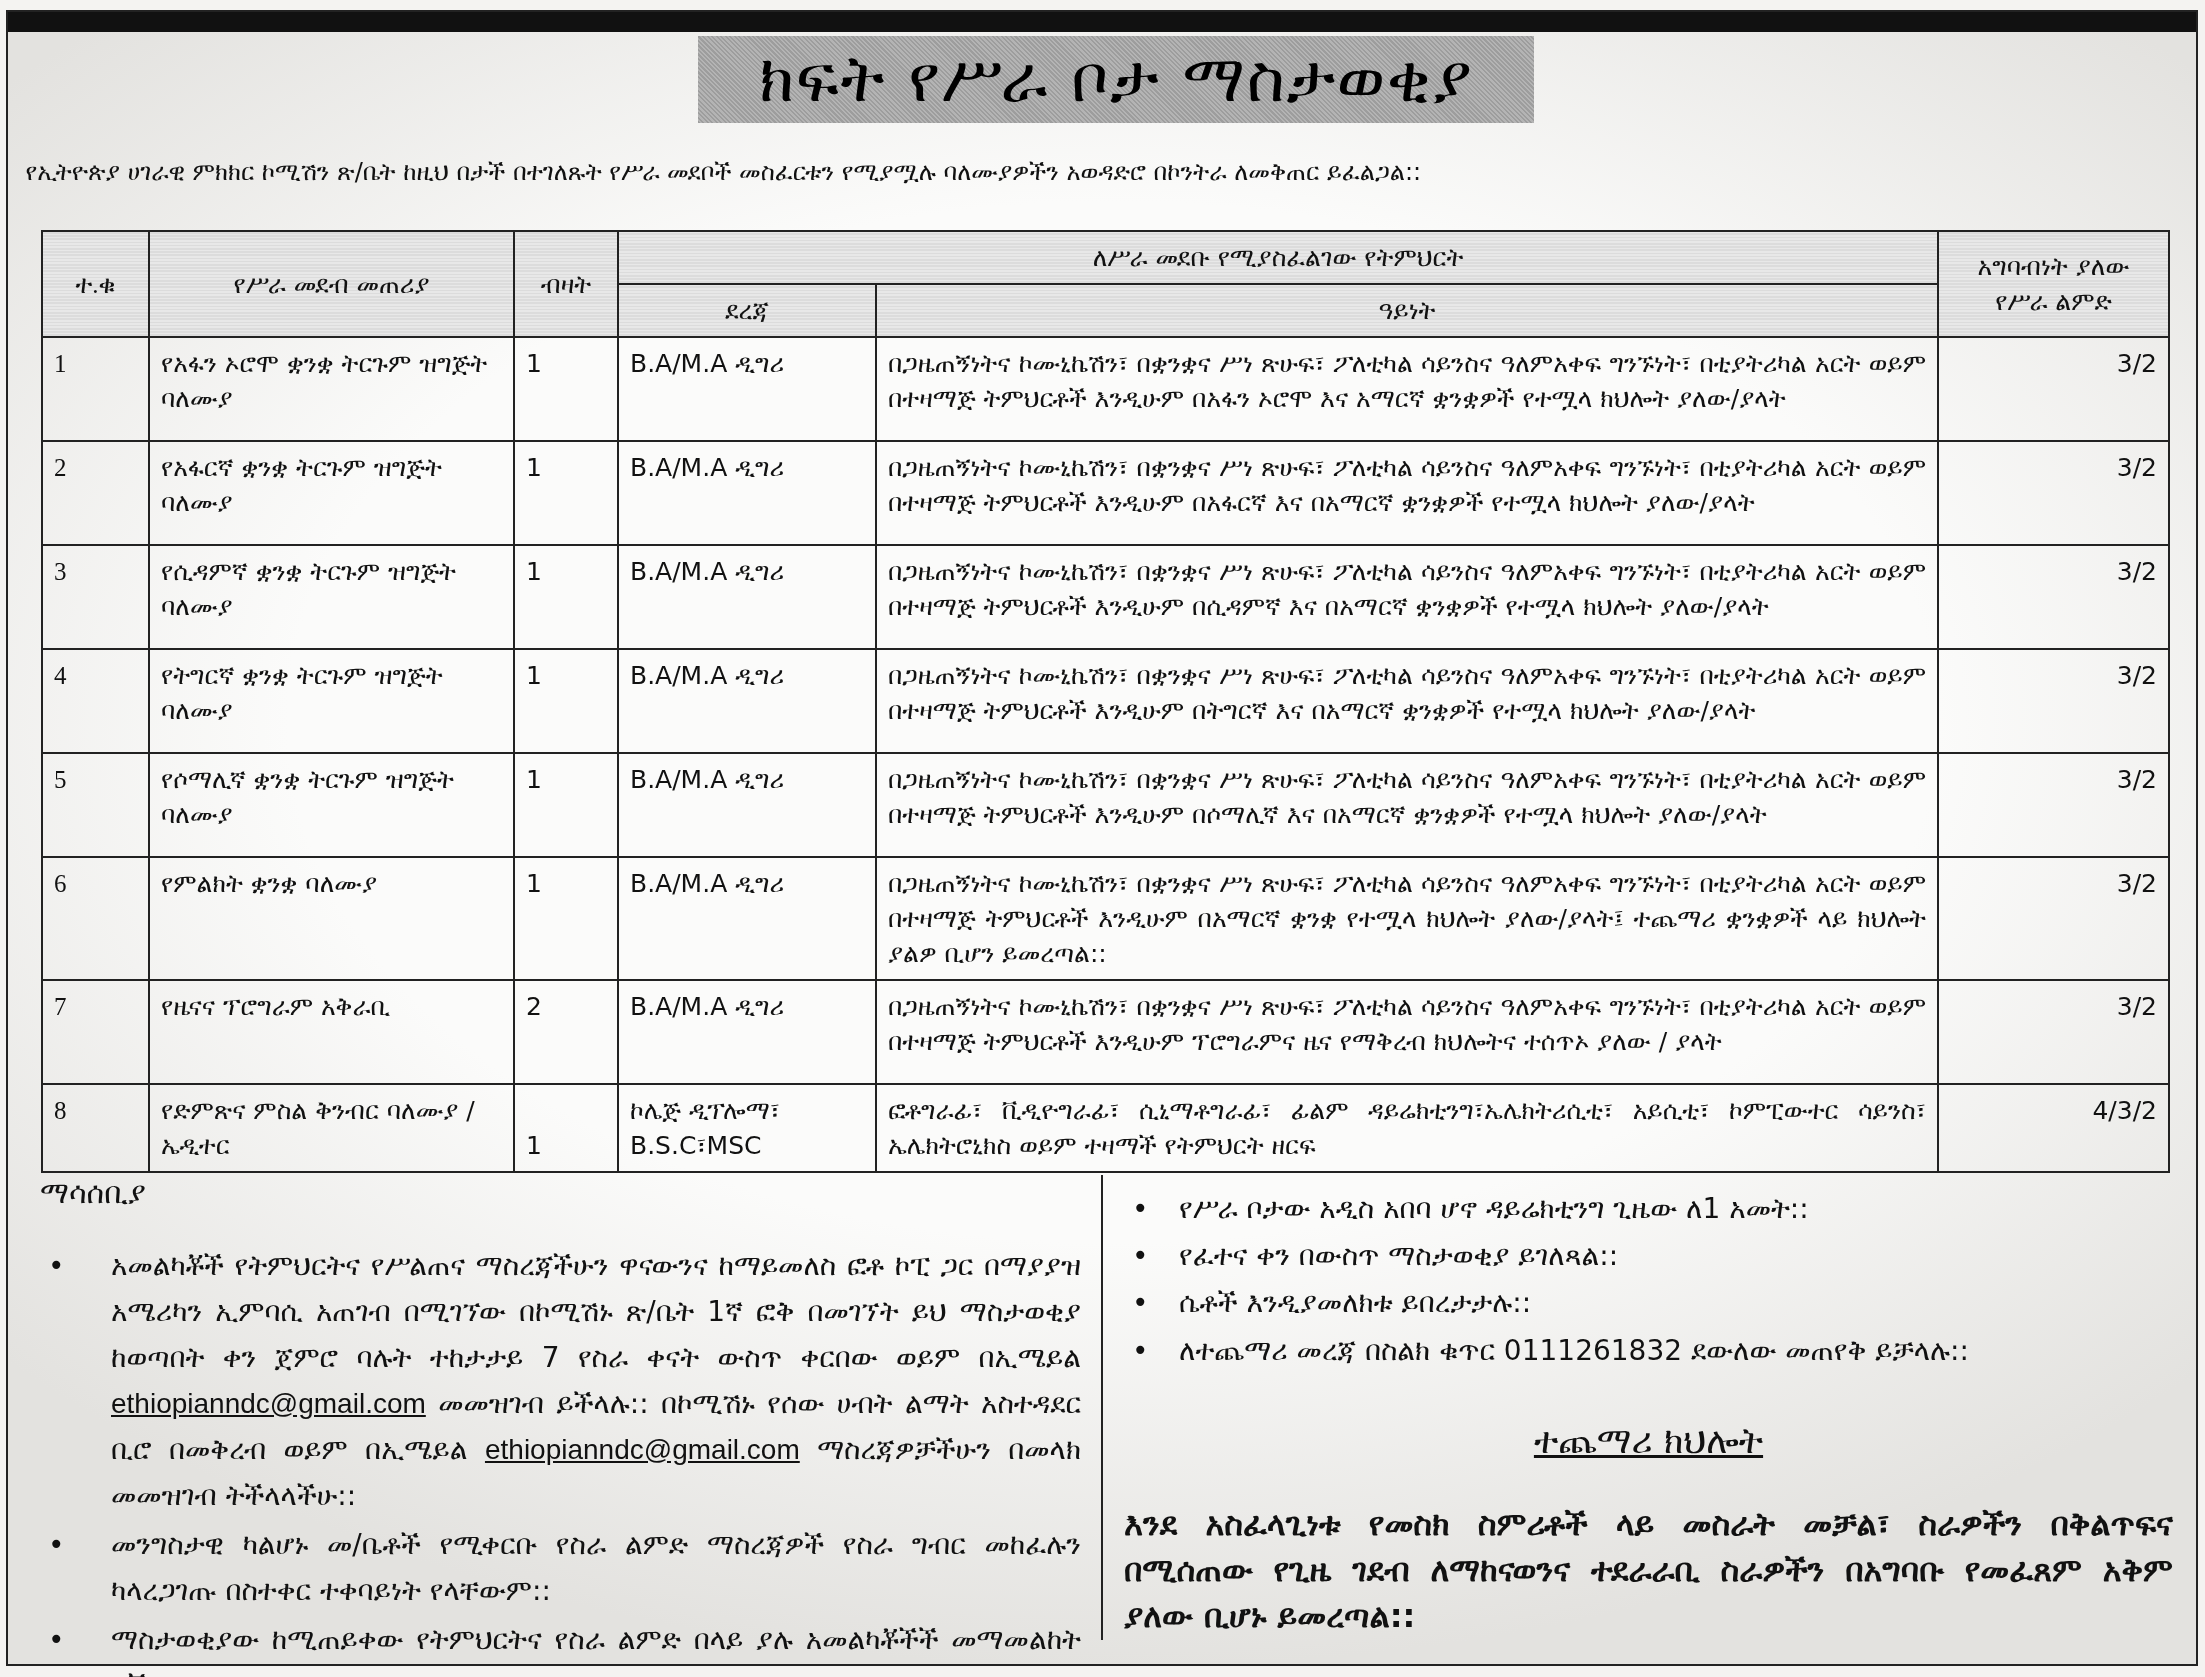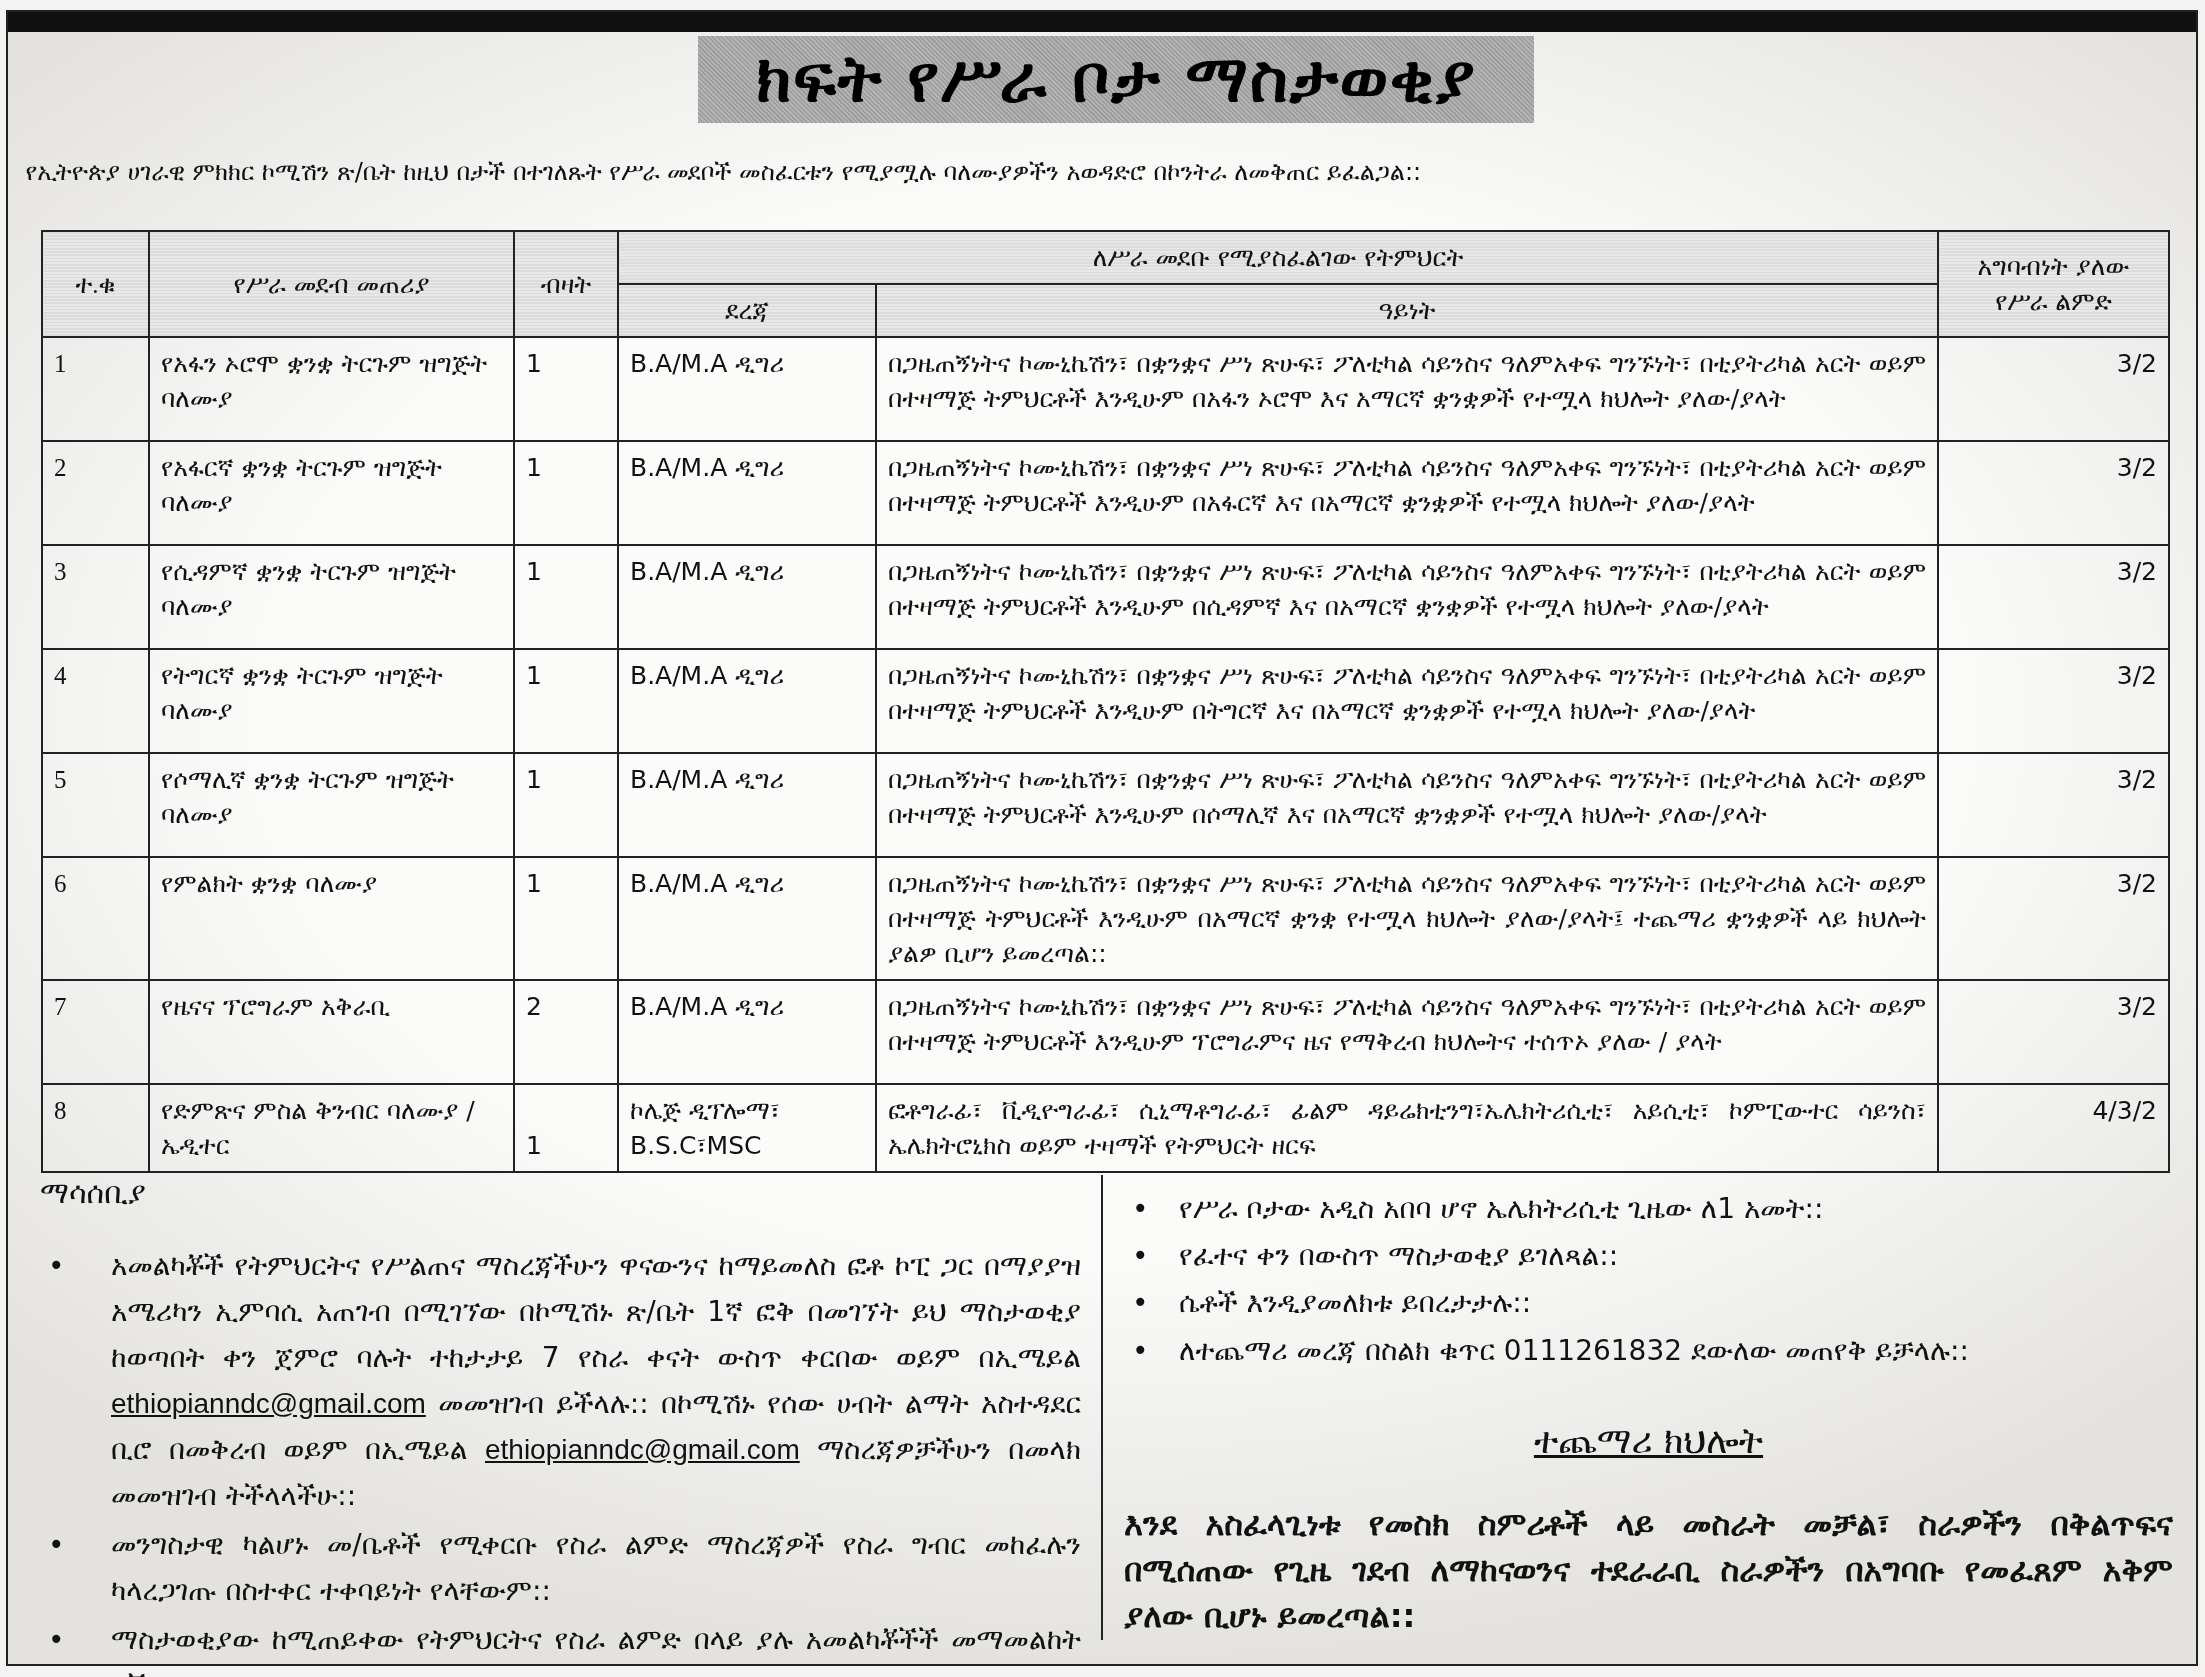--- a/index.html
+++ b/index.html
@@ -5,21 +5,21 @@
   html,body{margin:0;padding:0;}
   body{width:2205px;height:1677px;background:#f4f3f1;position:relative;overflow:hidden;
        font-family:"DejaVu Sans","Liberation Sans",sans-serif;color:#111;}
   .page{position:absolute;left:6.3px;top:9.5px;width:2192px;height:1656px;
         border:2.4px solid #222;box-sizing:border-box;
         background:radial-gradient(ellipse 1498px 946px at 1104px 710px,#fbfbfa 55%,#e3e2df 100%);}
   .topbar{position:absolute;left:0;top:0;width:100%;height:20.5px;background:#111;}
   .title-box{position:absolute;left:690px;top:24px;width:836px;height:87px;
              background:repeating-linear-gradient(45deg,#9d9d9d 0 1.6px,#b4b4b4 1.6px 3.2px);
              display:flex;align-items:center;justify-content:center;}
-  .title-text{font-size:65px;font-weight:bold;color:#000;letter-spacing:1.6px;}
+  .title-text{font-size:65px;font-weight:normal;color:#000;letter-spacing:1.6px;}
   .intro{position:absolute;left:17.3px;top:138px;width:2145px;font-size:24px;line-height:44px;
          text-align:justify;}
   table.jobs{position:absolute;left:41px;top:230px;border-collapse:collapse;table-layout:fixed;}
   table.jobs td, table.jobs th{border:2.4px solid #222;vertical-align:top;padding:8px 11px;
          font-size:25px;line-height:35px;font-weight:normal;}
   table.jobs th{background:repeating-linear-gradient(0deg,#dcdcdc 0 1.6px,#e8e8e8 1.6px 3.2px);
          text-align:center;vertical-align:middle;}
   .c-no{width:83px;font-family:Liberation Serif, serif;}
   .c-title{width:341px;}
   .c-qty{width:80px;}
@@ -151,21 +151,21 @@
     </li>
     <li>
       <span class="dot">•</span>
       <span>ማስታወቂያው ከሚጠይቀው የትምህርትና የስራ ልምድ በላይ ያሉ አመልካቾችች መማመልከት ይችላሉ::</span>
     </li>
   </ul>
 </div>
 
 <div class="right">
   <ul class="bullets">
-    <li><span class="dot">•</span><span>የሥራ ቦታው አዲስ አበባ ሆኖ ኤሌክትሪሲቲ ጊዜው ለ1 አመት::</span></li>
+    <li><span class="dot">•</span><span>የሥራ ቦታው አዲስ አበባ ሆኖ ዳይሬክቲንግ ጊዜው ለ1 አመት::</span></li>
     <li><span class="dot">•</span><span>የፈተና ቀን በውስጥ ማስታወቂያ ይገለጻል::</span></li>
     <li><span class="dot">•</span><span>ሴቶች እንዲያመለክቱ ይበረታታሉ::</span></li>
     <li><span class="dot">•</span><span>ለተጨማሪ መረጃ በስልክ ቁጥር 0111261832 ደውለው መጠየቅ ይቻላሉ::</span></li>
   </ul>
   <div class="extra-heading">ተጨማሪ ክህሎት</div>
   <div class="extra-text">እንደ አስፈላጊነቱ የመስክ ስምሪቶች ላይ መስራት መቻል፣ ስራዎችን በቅልጥፍና በሚሰጠው የጊዜ ገደብ ለማከናወንና ተደራራቢ ስራዎችን በአግባቡ የመፈጸም አቅም ያለው ቢሆኑ ይመረጣል::</div>
   <div class="signature">የኢትዮጵያ ሀገራዊ ምክክር ኮሚሽን ጽ/ቤት</div>
 </div>
 
 

